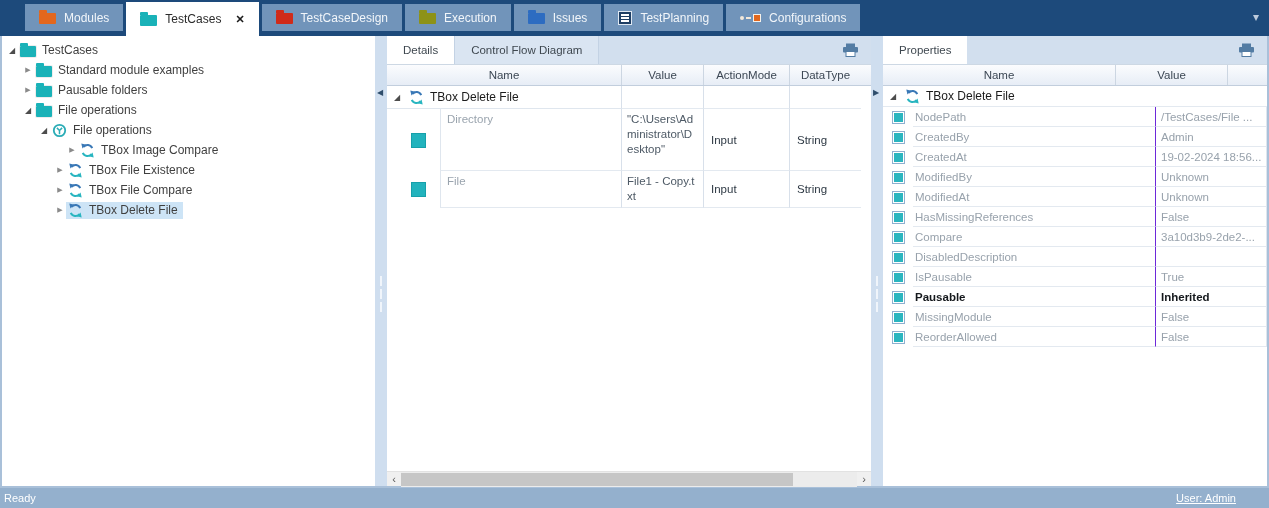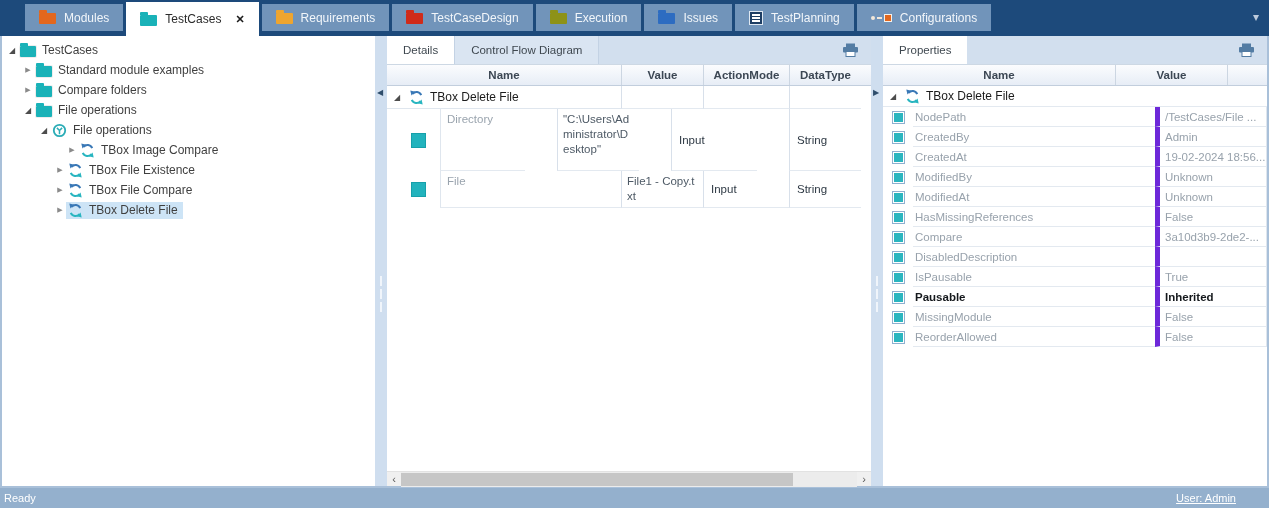--- a/index.html
+++ b/index.html
@@ -72,21 +72,21 @@
   .subtab { padding:0 16px; display:flex; align-items:center; font-size:11.5px; color:#3f4850; cursor:default; }
   .subtab.active { background:#ffffff; }
   .subtab.inactive { background:#dae5f2; border-right:1px solid #c3d2e4; border-left:1px solid #c3d2e4; }
   .printer { margin-left:auto; margin-right:12px; display:flex; align-items:center; cursor:pointer; }
 
   
   .grid-header {
     height:22px; display:flex; align-items:stretch; flex:0 0 auto;
     background:linear-gradient(#fbfcfe,#e7edf6);
     border-top:1px solid #cdd8e4; border-bottom:1px solid #c2cedd;
-    font-size:11.5px; color:#3c4754;font-weight:bold;
+    font-size:11.5px; color:#3c4754;
   }
   .grid-header .hc { display:flex; align-items:center; justify-content:center; border-left:1px solid #ccd6e2; }
   .grid-header .hc:first-child { border-left:none; }
 
   
   .dh-name { flex:1; } .dh-value { width:82px; } .dh-action { width:86px; } .dh-type { width:72px; }
   .details-header { padding-right:10px; }
   .details-body { flex:1; overflow:hidden; padding-right:10px; font-size:11.5px; }
   .drow { display:flex; align-items:stretch; }
   .drow .c-name { flex:1; display:flex; }
@@ -96,40 +96,40 @@
                   padding:0 7px; display:flex; align-items:center; color:#2e3944; }
   .drow .c-typ  { width:72px; border-left:1px solid #d8e0ea; border-bottom:1px solid #e3e9f0;
                   padding:0 7px; display:flex; align-items:center; color:#2e3944; }
   .drow.group { height:23px; }
   .drow.group .c-name { align-items:center; gap:6px; padding-left:4px;
                         border-bottom:1px solid #dfe6ee; color:#1c1c1c; font-size:12px; }
   .drow .gutter { width:53px; flex:0 0 auto; display:flex; align-items:center; justify-content:flex-end; padding-right:14px; }
   .drow .sq { width:15px; height:15px; background:#22b3bd; border:1px solid #17a0aa; }
   .drow .ntext { flex:1; border-left:1px solid #dfe6ee; border-bottom:1px solid #e3e9f0;
                  padding:4px 6px; color:#9aa4ae; }
-  .drow.r-directory { min-height:62px;gap:32px; }
+  .drow.r-directory { min-height:62px; }
   .drow.r-file { min-height:34px; }
 
   
   .hscroll { height:15px; flex:0 0 auto; background:#f0f0f0; display:flex; align-items:center; border-top:1px solid #e2e2e2; }
   .hs-btn { width:14px; text-align:center; font-size:11px; color:#5a5a5a; line-height:15px; }
   .hs-track { flex:1; height:15px; position:relative; background:#ececec; }
   .hs-thumb { position:absolute; left:0; top:1px; height:13px; width:86%; background:#c6c6c6; }
 
   
   .ph-name { flex:1; } .ph-value { width:112px; } .ph-blank { width:40px; }
   .props-body { flex:1; overflow:hidden; font-size:11.5px; }
   .prow { display:flex; align-items:stretch; height:20px; }
   .prow.group { height:21px; align-items:center; gap:6px; padding-left:4px;
                 border-bottom:1px solid #e3e9f0; color:#1a1a1a; font-size:12px; }
   .prow .p-gut { width:30px; flex:0 0 auto; display:flex; align-items:center; justify-content:center; }
   .prow .p-name { flex:1; display:flex; align-items:center; color:#98a2ac;
                   border-bottom:1px solid #e3e9f0; padding-left:2px; }
   .prow .p-val { width:112px; display:flex; align-items:center; color:#98a2ac;
-                 border-left:5px solid #6d28d9; border-right:1px solid #dfe6ee;
+                 border-left:1px solid #6d28d9; border-right:1px solid #dfe6ee;
                  border-bottom:1px solid #e3e9f0; padding:0 5px; white-space:nowrap; overflow:hidden; }
   .prow.bold .p-name, .prow.bold .p-val { color:#14181c; font-weight:bold; }
   .psq { width:13px; height:13px; border:1px solid #8fb0cf; background:#fff; display:flex; align-items:center; justify-content:center; }
   .psq i { display:block; width:9px; height:9px; background:#2ab5bf; }
 
   
   .statusbar { height:20px; flex:0 0 auto; background:#94b0cd; color:#fff; font-size:11px;
                display:flex; align-items:center; justify-content:space-between; padding:0 33px 0 4px; }
   .statusbar a { color:#fff; text-decoration:underline; cursor:pointer; }
 </style>
@@ -140,24 +140,20 @@
 
   <div class="tabbar" id="tabbar">
     <div class="tab">
         <span class="ic-folder" style="background: rgb(226, 103, 30);"></span>
         <span>Modules</span>
       </div>
       <div class="tab active">
         <span class="ic-folder" style="background: rgb(26, 178, 184);"></span>
         <span>TestCases</span>
         <span class="close">✕</span>
-      </div>
-      <div class="tab">
-        <span class="ic-folder" style="background: rgb(238, 165, 47);"></span>
-        <span>Requirements</span>
       </div>
       <div class="tab">
         <span class="ic-folder" style="background: rgb(208, 43, 26);"></span>
         <span>TestCaseDesign</span>
       </div>
       <div class="tab">
         <span class="ic-folder" style="background: rgb(141, 146, 24);"></span>
         <span>Execution</span>
       </div>
       <div class="tab">
@@ -194,21 +190,21 @@
             <span class="tgl col">▶</span>
             <span class="lblwrap">
               <span class="ic-folder" style="background: rgb(26, 178, 184);"></span>
               <span>Standard module examples</span>
             </span>
           </div>
           <div class="tree-row" style="padding-left: 20px;">
             <span class="tgl col">▶</span>
             <span class="lblwrap">
               <span class="ic-folder" style="background: rgb(26, 178, 184);"></span>
-              <span>Compare folders</span>
+              <span>Pausable folders</span>
             </span>
           </div>
           <div class="tree-row" style="padding-left: 20px;">
             <span class="tgl exp">◢</span>
             <span class="lblwrap">
               <span class="ic-folder" style="background: rgb(26, 178, 184);"></span>
               <span>File operations</span>
             </span>
           </div>
           <div class="tree-row" style="padding-left: 36px;">

